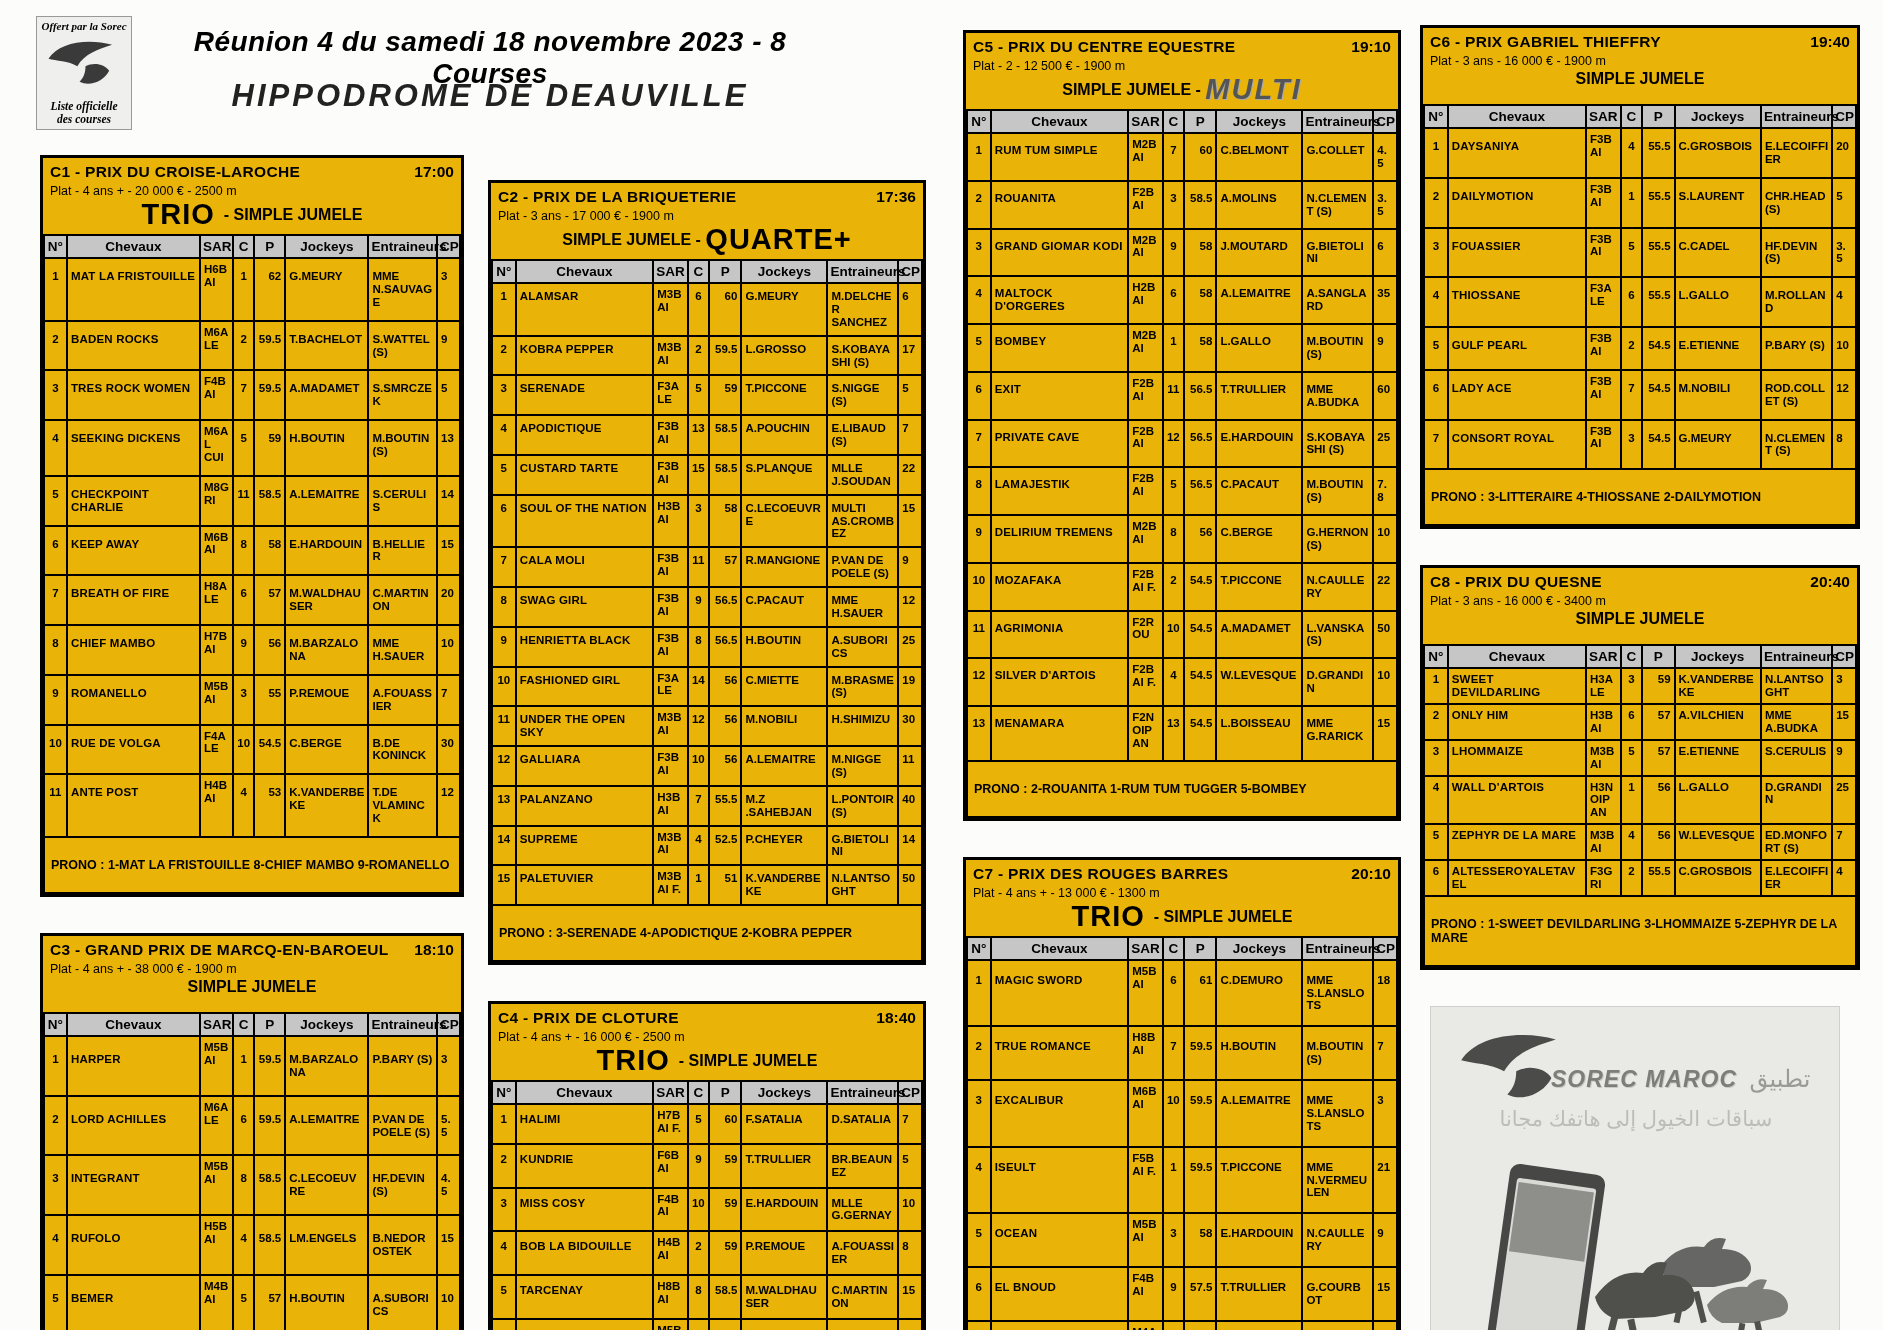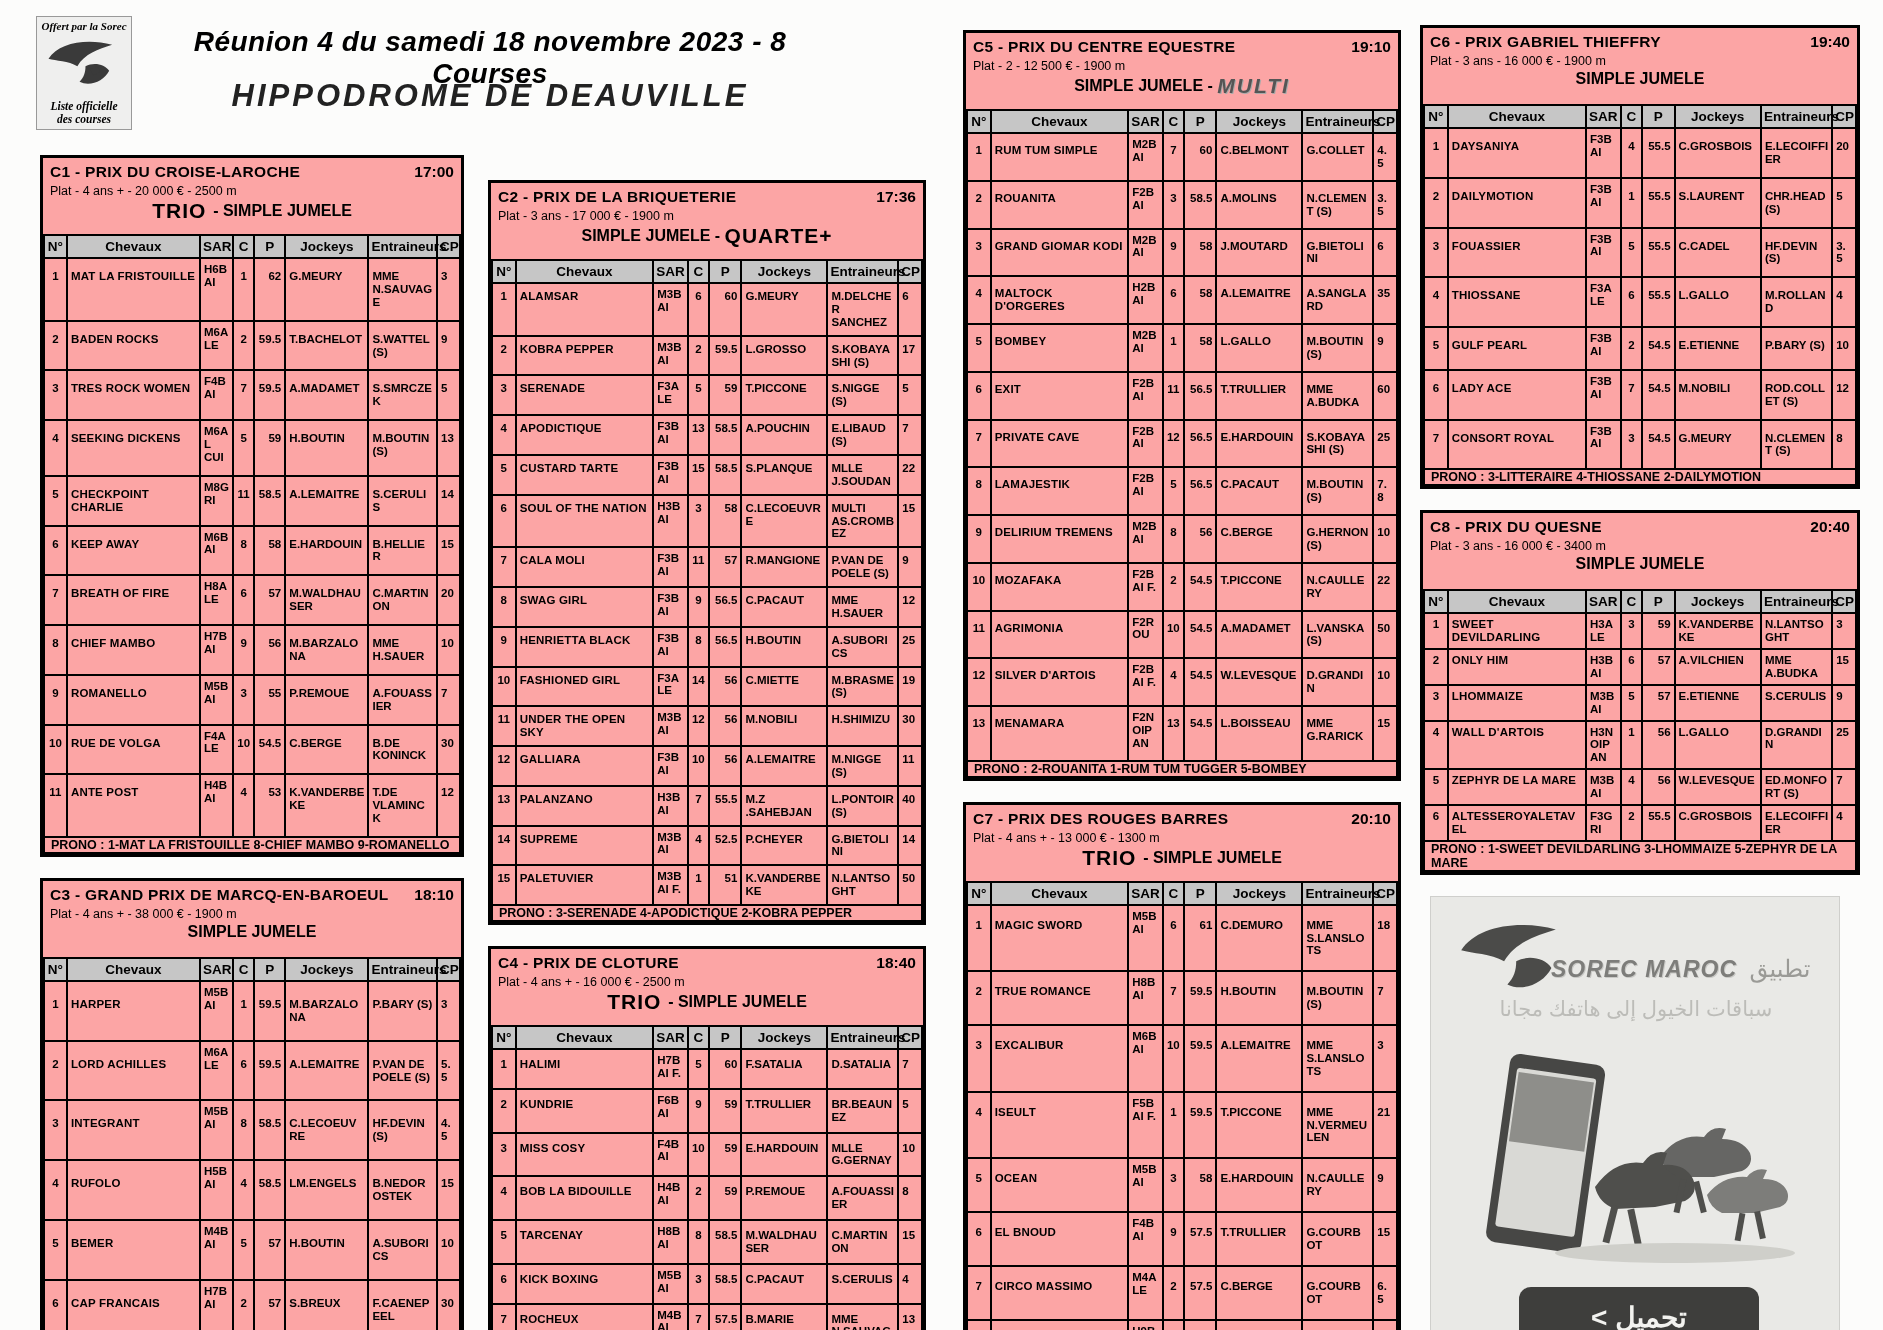--- a/index.html
+++ b/index.html
@@ -27,27 +27,27 @@
     position:absolute;left:150px;top:78px;width:680px;text-align:center;
     font-size:31px;font-weight:bold;letter-spacing:3px;color:#222;
   }
   
   .tcol{position:absolute;}
   #col1{left:40px;top:155px;width:424px;}
   #col2{left:488px;top:180px;width:438px;}
   #col3{left:963px;top:30px;width:438px;}
   #col4{left:1420px;top:25px;width:440px;}
   
-  .race{border:3px solid #000;background:#fca5a5;margin-bottom:21px;}
+  .race{border:3px solid #000;background:#eab308;margin-bottom:36px;}
   .rhead{position:relative;padding:5px 7px 1px 7px;}
   .rtitle{font-size:15.5px;font-weight:bold;letter-spacing:.3px;padding-right:56px;}
   .rtime{position:absolute;right:7px;top:5px;font-size:15.5px;font-weight:bold;}
   .rcond{font-size:12.5px;margin-top:3px;}
   .rbets{text-align:center;font-weight:bold;line-height:1;padding:2px 0 3px 0;min-height:30px;}
-  .bet-big{font-size:21px;font-weight:bold;letter-spacing:1px;vertical-align:middle;}
+  .bet-big{font-size:29px;font-weight:bold;letter-spacing:1px;vertical-align:middle;}
   .bet-small{font-size:16px;font-weight:bold;vertical-align:middle;}
   .bet-multi{font-style:italic;color:#555;letter-spacing:2px;text-shadow:1px 1px 0 #aaa;}
   
   table.rtable{width:100%;border-collapse:collapse;table-layout:fixed;}
   .rtable th{
     background:#c6c6c6;border:2px solid #000;font-size:13.5px;font-weight:bold;
     padding:3px 2px;text-align:center;
   }
   .rtable td{
     border:2px solid #000;vertical-align:top;font-weight:bold;
@@ -63,21 +63,21 @@
   .ck{text-align:left;}
   
   .pad5  td{padding-top:4px;padding-bottom:4px;}
   .pad6  td{padding-top:6px;padding-bottom:6px;}
   .pad8  td{padding-top:8px;padding-bottom:8px;}
   .pad10 td{padding-top:10px;padding-bottom:10px;}
   .pad11 td{padding-top:11px;padding-bottom:11px;}
   .pad13 td{padding-top:13px;padding-bottom:13px;}
   .pad15 td{padding-top:16px;padding-bottom:16px;}
   tr.prono td{
-    padding:0 6px !important;font-size:12.5px;font-weight:bold;text-align:left;
+    padding:20px 6px !important;font-size:12.5px;font-weight:bold;text-align:left;
     border:2px solid #000;
   }
   
   #ad{
     width:408px;height:478px;margin:0 0 0 10px;background:#e9e9e6;
     border:1px solid #cfcfcc;position:relative;overflow:hidden;
   }
   #ad .ad-logo{position:absolute;left:28px;top:22px;}
   #ad .ad-brandline{position:absolute;left:120px;top:58px;white-space:nowrap;}
   .ad-brand{font-size:23px;font-weight:bold;font-style:italic;color:#7d7d7a;letter-spacing:1px;text-shadow:1px 1px 0 #c9c9c6;}

